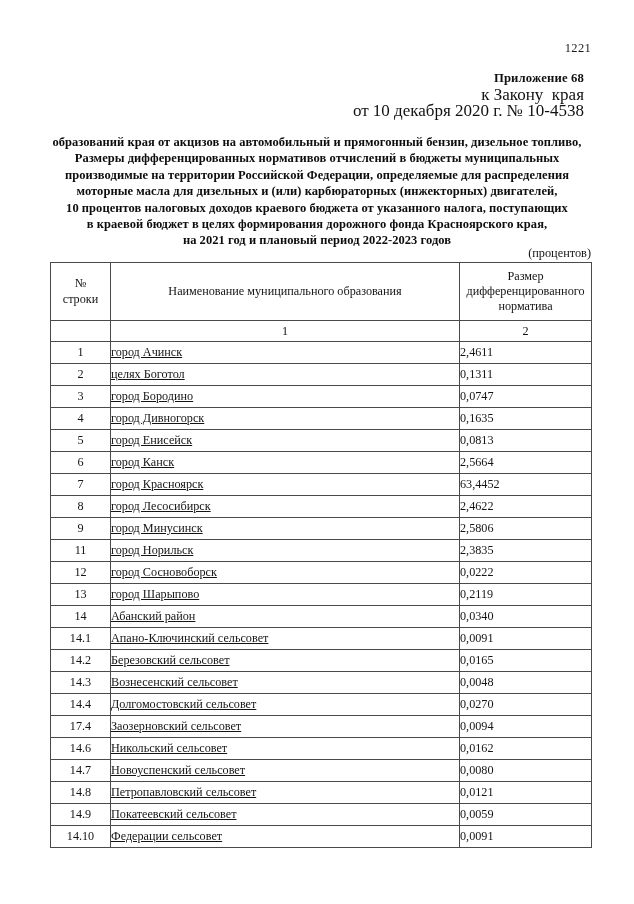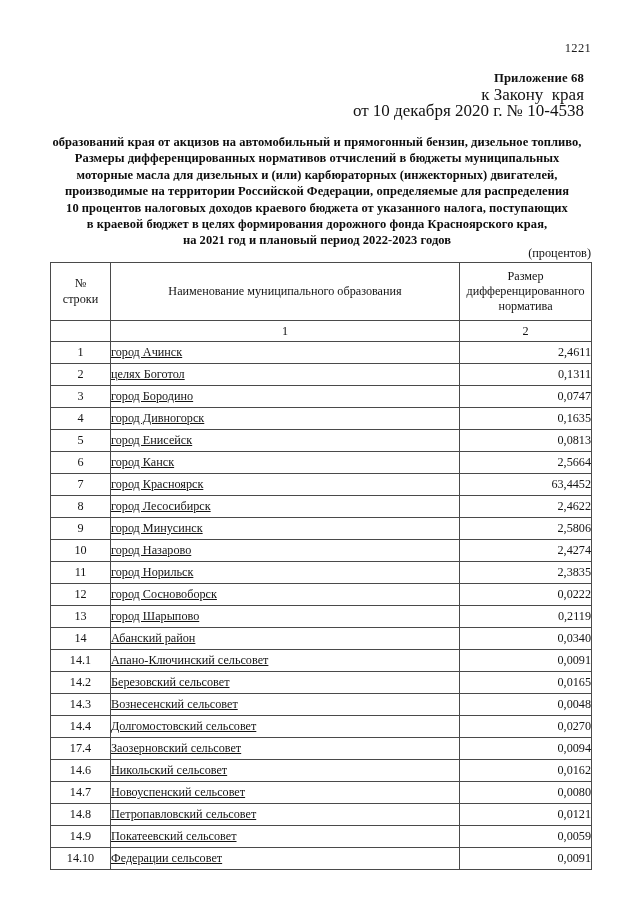--- a/index.html
+++ b/index.html
@@ -133,43 +133,42 @@
     text-align: center;
     font-size: 12.2px;
   }
   td.cell-name {
     text-align: left;
     padding-left: 9px;
     font-size: 12.2px;
     text-decoration: underline;
   }
   td.cell-value {
-    text-align: right;
     padding-right: 9px;
     font-size: 12.2px;
   }
 </style>
 </head>
 <body>
 
 <div class="page">
 
   <div class="page-number">1221</div>
 
   <div class="appendix-block">
     <div class="appendix-title">Приложение 68</div>
     <div class="appendix-line">к Закону  края</div>
     <div class="appendix-line">от 10 декабря 2020 г. № 10-4538</div>
   </div>
 
   <div class="doc-title">
     <span class="tline">образований края от акцизов на автомобильный и прямогонный бензин, дизельное топливо,</span>
     <span class="tline">Размеры дифференцированных нормативов отчислений в бюджеты муниципальных</span>
+    <span class="tline">производимые на территории Российской Федерации, определяемые для распределения</span>
     <span class="tline">моторные масла для дизельных и (или) карбюраторных (инжекторных) двигателей,</span>
-    <span class="tline">производимые на территории Российской Федерации, определяемые для распределения</span>
     <span class="tline">10 процентов налоговых доходов краевого бюджета от указанного налога, поступающих</span>
     <span class="tline">в краевой бюджет в целях формирования дорожного фонда Красноярского края,</span>
     <span class="tline">на 2021 год и плановый период 2022-2023 годов</span>
   </div>
 
   <div class="units-caption">(процентов)</div>
 
   <div class="table-wrap">
     <table class="grid">
       <colgroup>
@@ -236,25 +235,20 @@
             <td class="cell-num">8</td>
             <td class="cell-name">город Лесосибирск</td>
             <td class="cell-value">2,4622</td>
           </tr>
           <tr class="datarow">
             <td class="cell-num">9</td>
             <td class="cell-name">город Минусинск</td>
             <td class="cell-value">2,5806</td>
           </tr>
           <tr class="datarow">
-            <td class="cell-num">10</td>
-            <td class="cell-name">город Назарово</td>
-            <td class="cell-value">2,4274</td>
-          </tr>
-          <tr class="datarow">
             <td class="cell-num">11</td>
             <td class="cell-name">город Норильск</td>
             <td class="cell-value">2,3835</td>
           </tr>
           <tr class="datarow">
             <td class="cell-num">12</td>
             <td class="cell-name">город Сосновоборск</td>
             <td class="cell-value">0,0222</td>
           </tr>
           <tr class="datarow">

